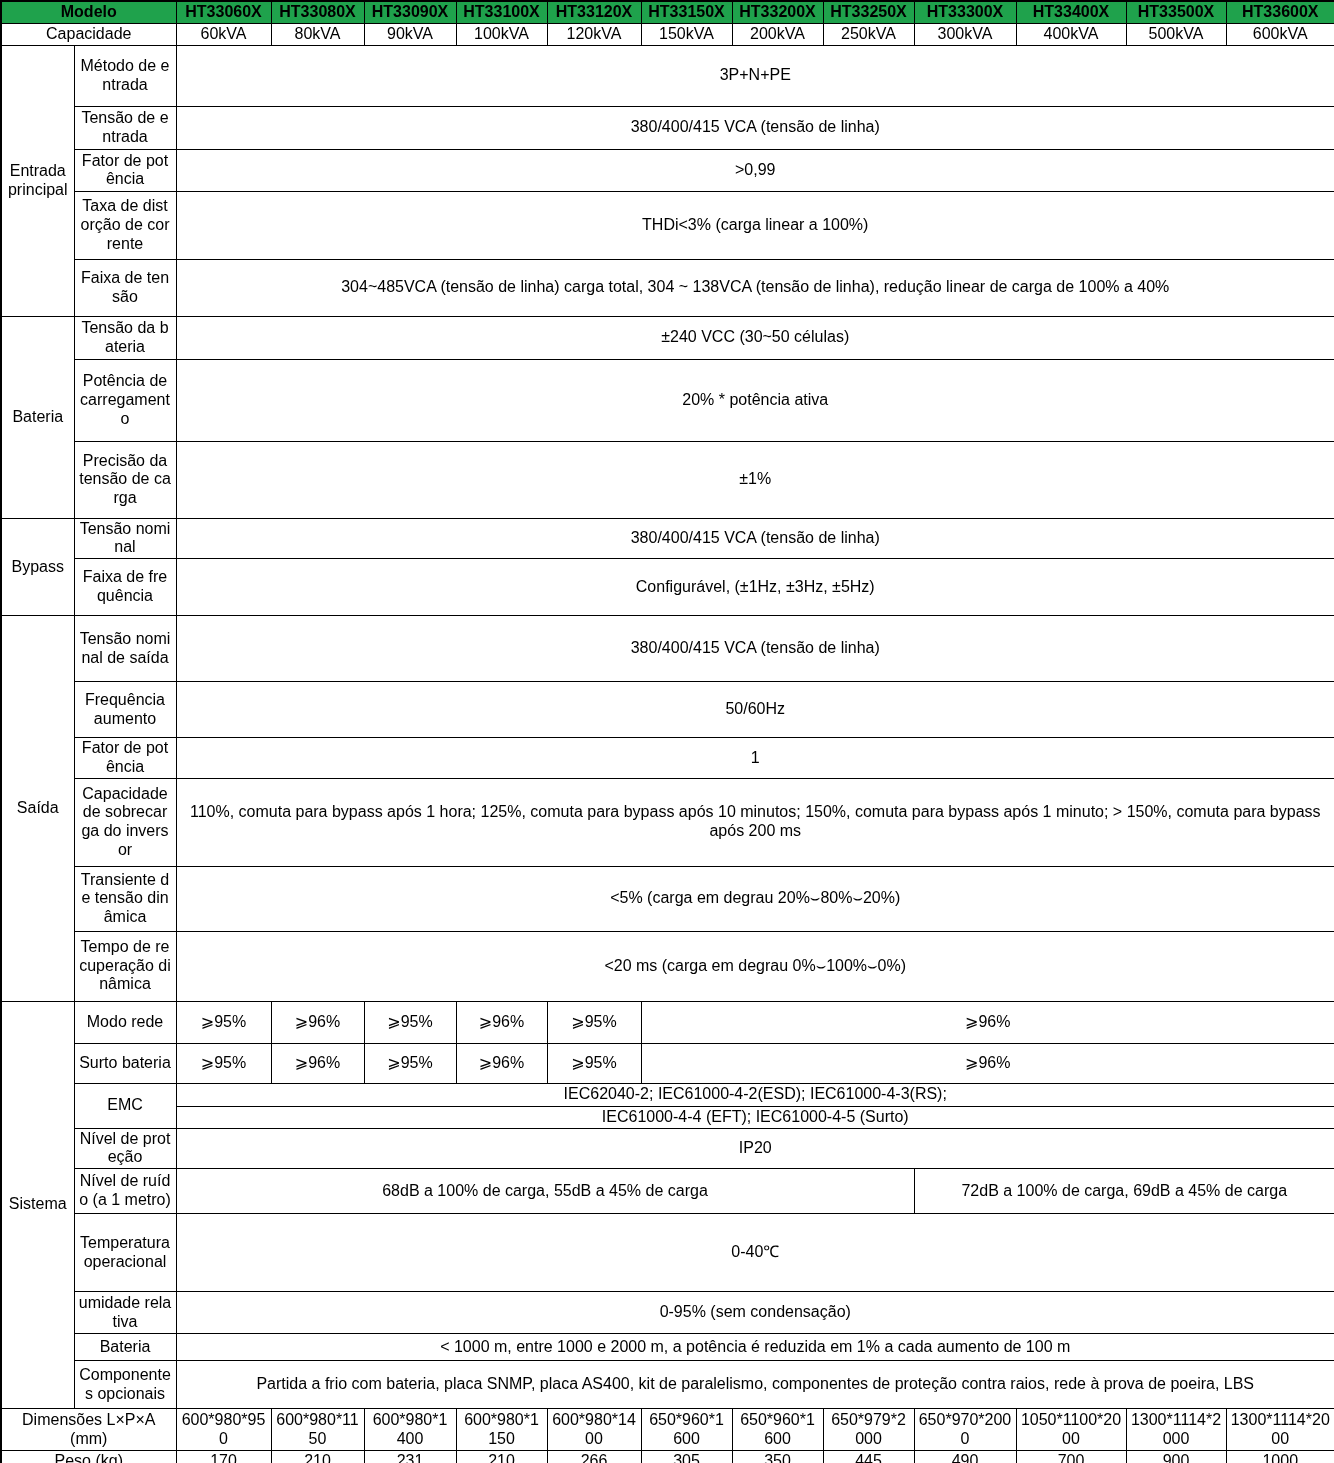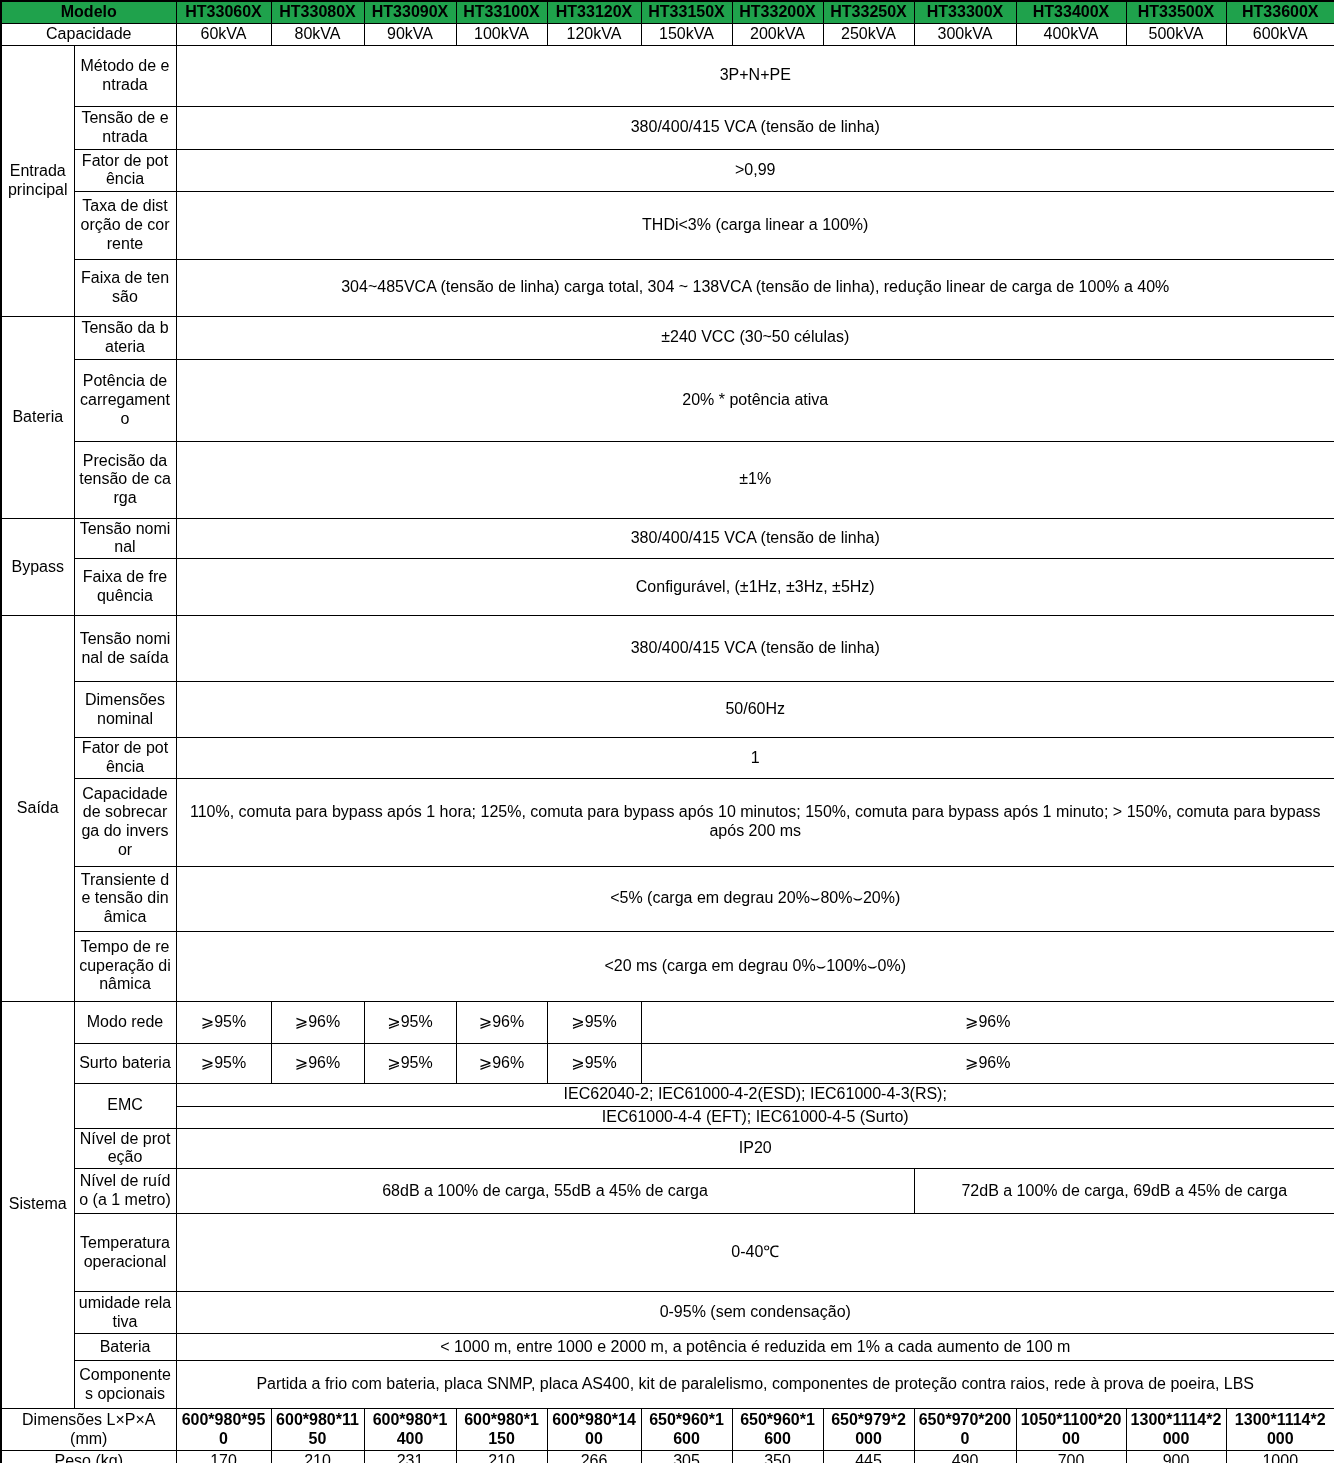--- a/index.html
+++ b/index.html
@@ -19,21 +19,21 @@
     vertical-align:middle;
     padding:1px 4px;
     line-height:1.17;
     overflow:hidden;
   }
   td.green{
     background:var(--header-green,#1FA24C);
     font-weight:bold;
   }
   td.lbl{word-break:break-all;padding:1px 3px;}
-  td.dim{word-break:break-all;padding:1px 2px;font-weight:bold;}
+  td.dim{word-break:break-all;padding:1px 2px;}
   td.st{border-top:2px solid #000;}
 </style>
 </head>
 <body>
 
 <div id="sheet">
   <table class="spec">
       <colgroup>
         <col style="width: 73px;">
         <col style="width: 102px;">
@@ -123,21 +123,21 @@
         <tr style="height: 57px;">
           <td rowspan="1" class="lbl">Faixa de frequência</td>
           <td colspan="12" class="val">Configurável, (±1Hz, ±3Hz, ±5Hz)</td>
         </tr>
         <tr style="height: 66px;">
           <td rowspan="6" class="grp st">Saída</td>
           <td rowspan="1" class="lbl st">Tensão nominal de saída</td>
           <td colspan="12" class="val st">380/400/415 VCA (tensão de linha)</td>
         </tr>
         <tr style="height: 56px;">
-          <td rowspan="1" class="lbl">Dimensões nominal</td>
+          <td rowspan="1" class="lbl">Frequência aumento</td>
           <td colspan="12" class="val">50/60Hz</td>
         </tr>
         <tr style="height: 40px;">
           <td rowspan="1" class="lbl">Fator de potência</td>
           <td colspan="12" class="val">1</td>
         </tr>
         <tr style="height: 88px;">
           <td rowspan="1" class="lbl">Capacidade de sobrecarga do inversor</td>
           <td colspan="12" class="val">110%, comuta para bypass após 1 hora; 125%, comuta para bypass após 10 minutos; 150%, comuta para bypass após 1 minuto; &gt; 150%, comuta para bypass após 200 ms</td>
         </tr>

